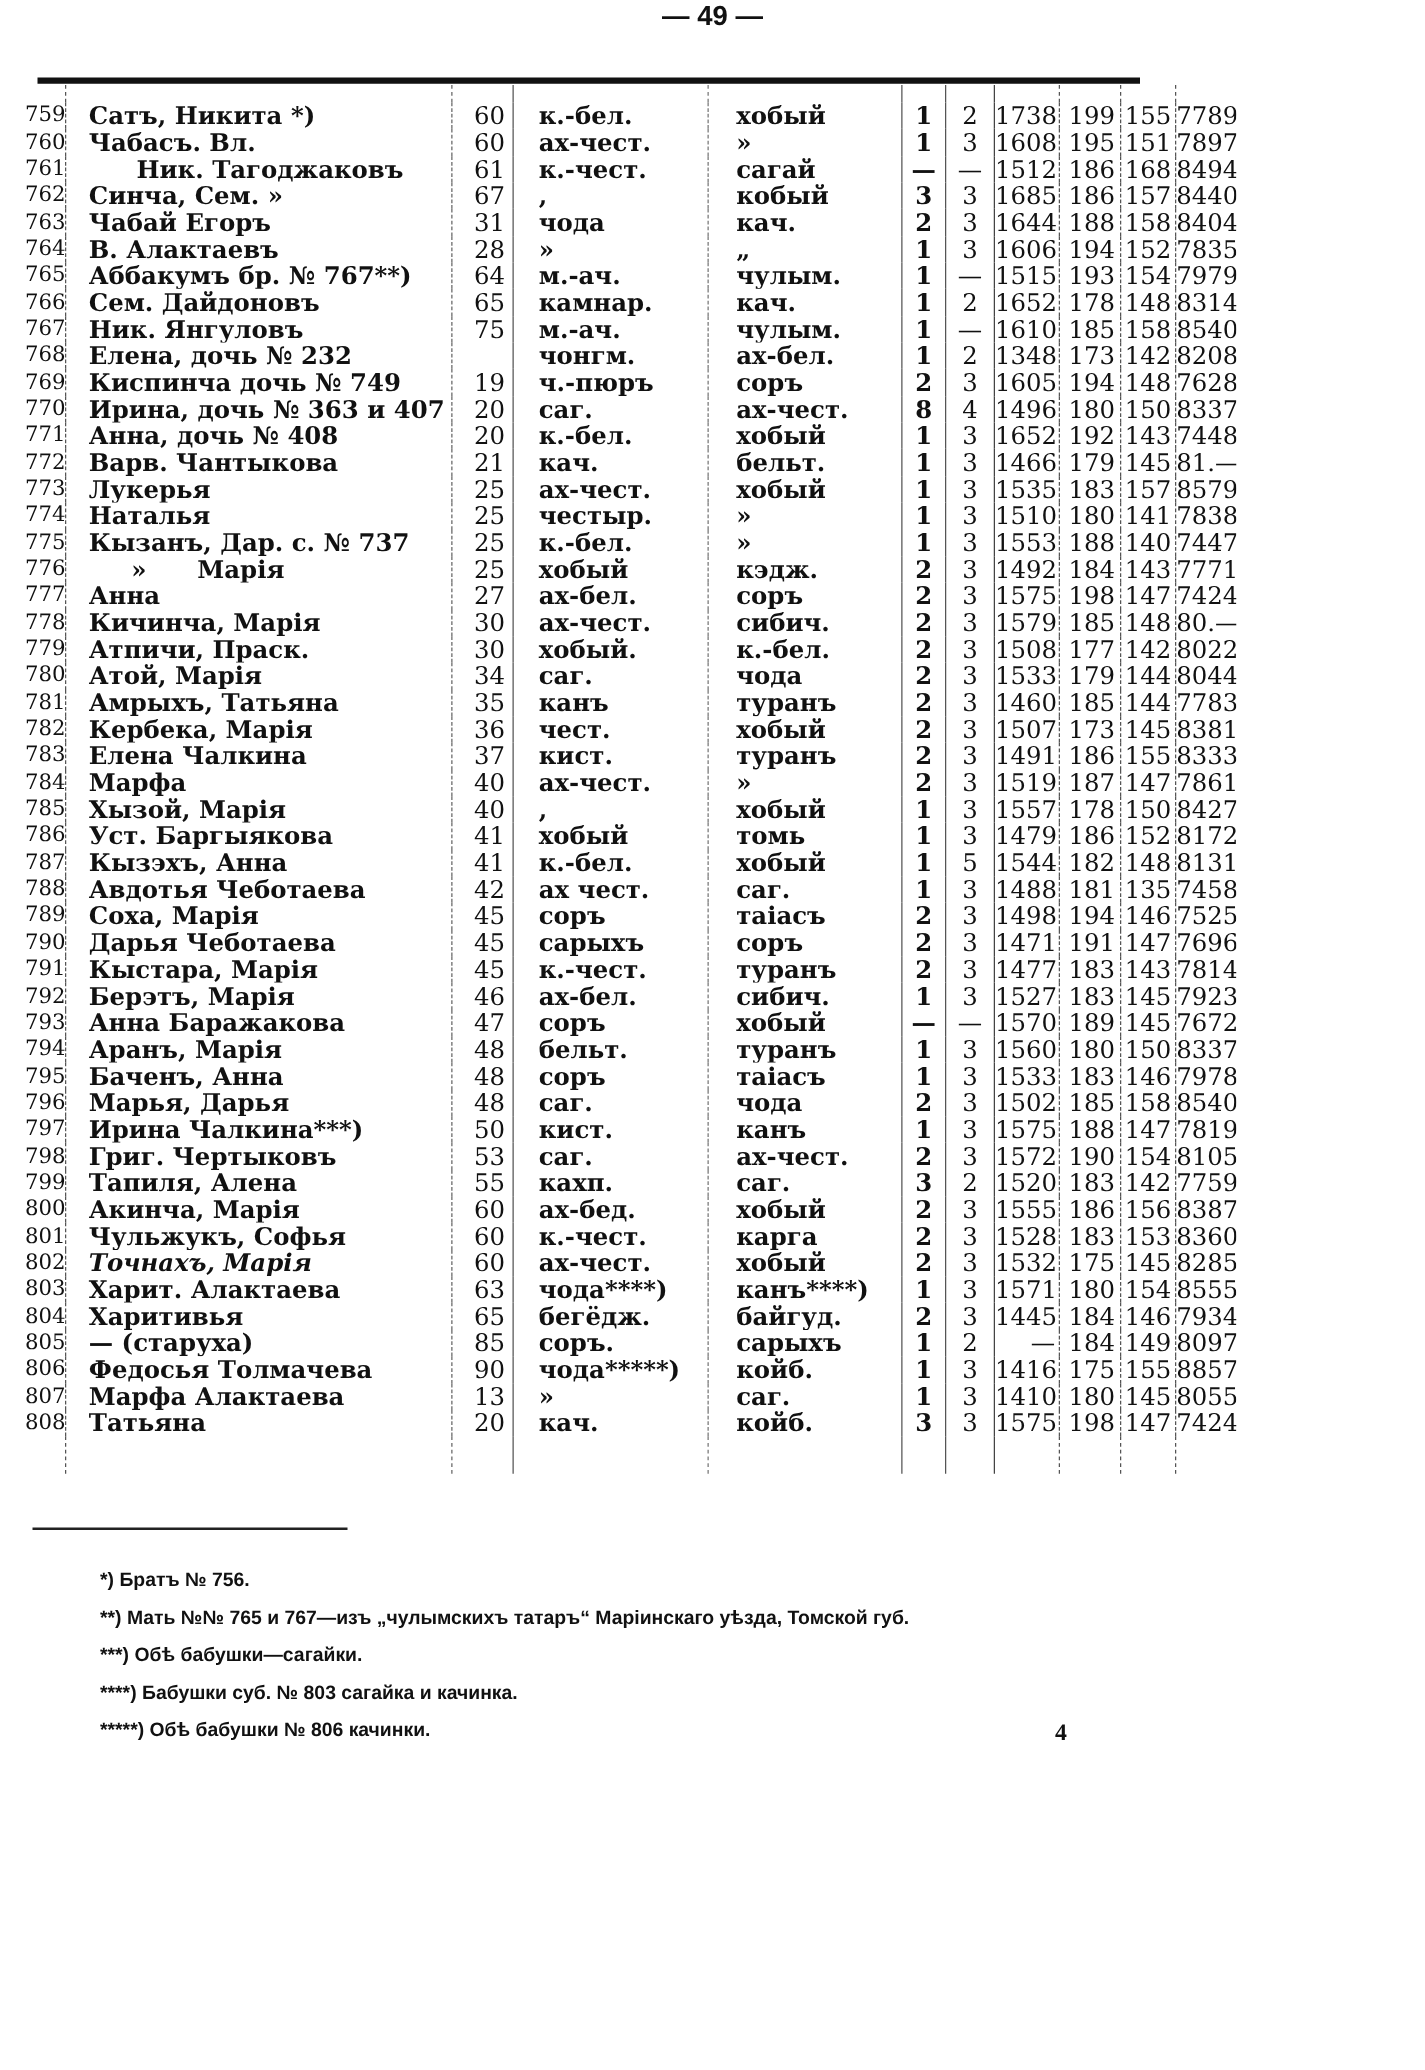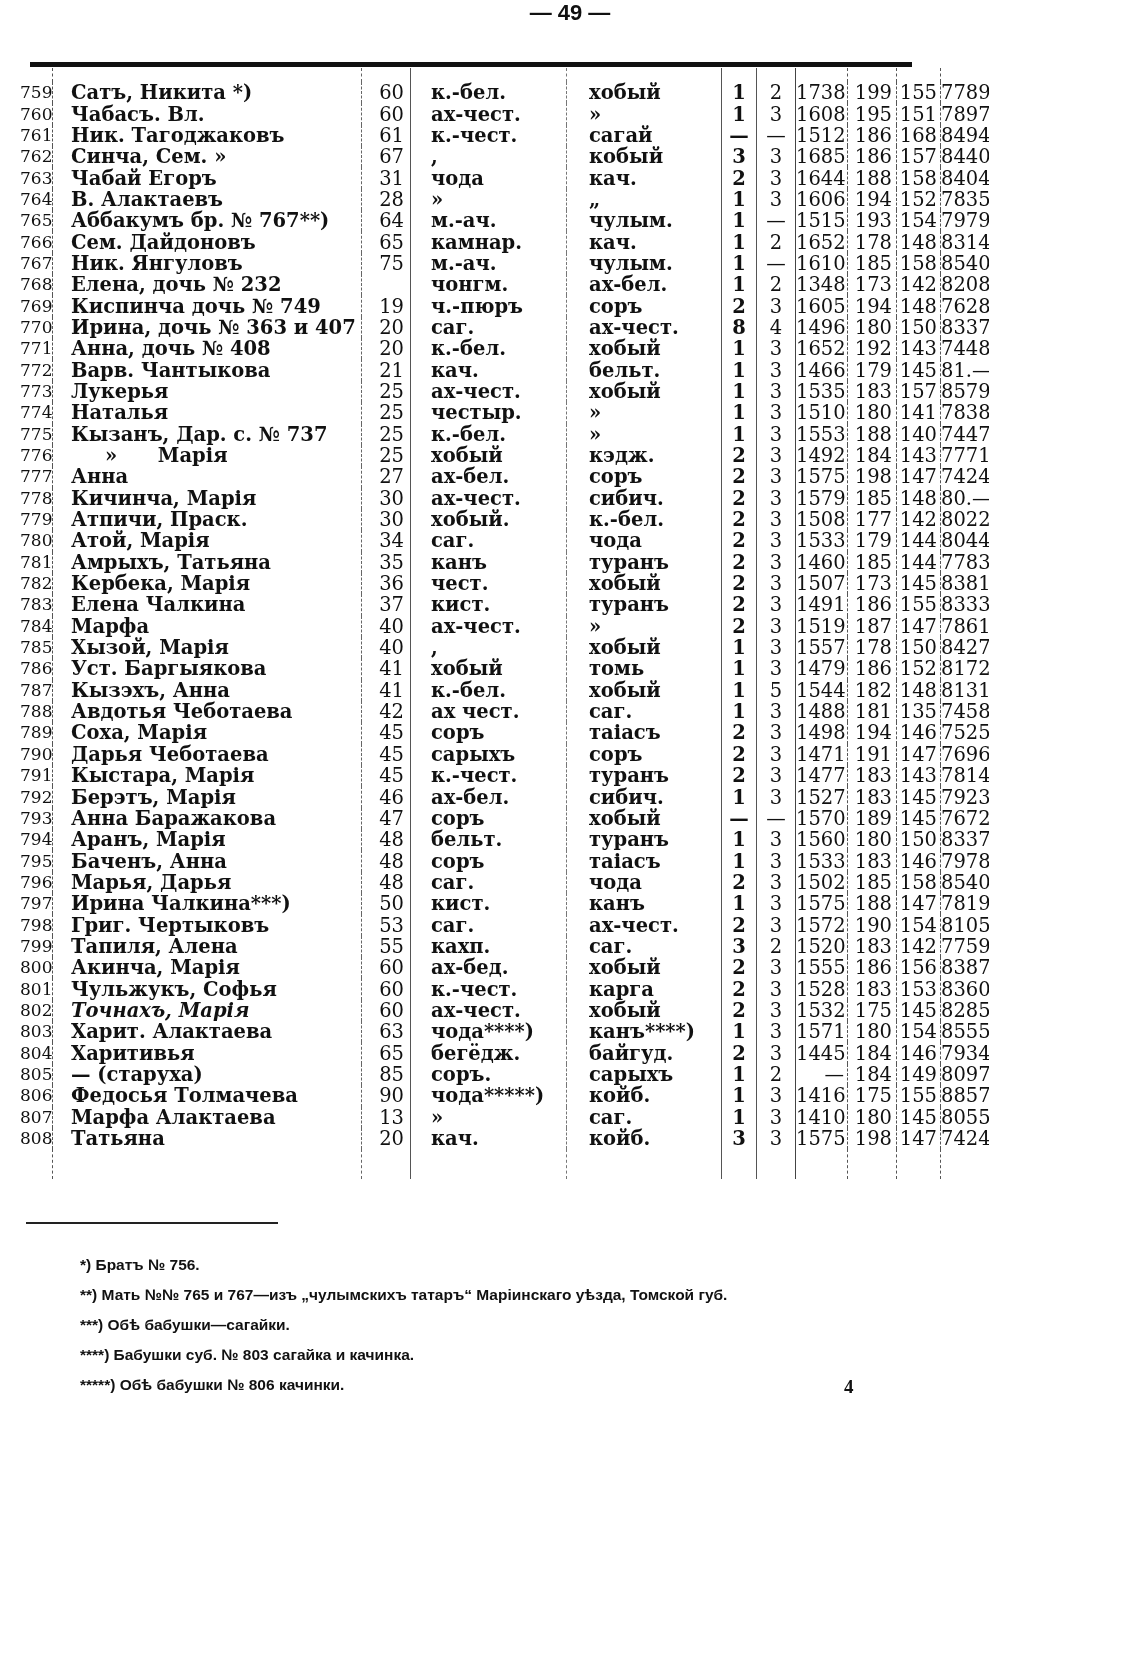--- a/index.html
+++ b/index.html
@@ -94,21 +94,21 @@
           <td class="c-mother">»</td>
           <td class="c-a">1</td>
           <td class="c-b">3</td>
           <td class="c-m1">1608</td>
           <td class="c-m2">195</td>
           <td class="c-m3">151</td>
           <td class="c-m4">7897</td>
         </tr>
         <tr>
           <td class="c-num">761</td>
-          <td class="c-name" style="white-space: pre;">Ник. Тагоджаковъ</td>
+          <td class="c-name" style="white-space: pre; text-align: center;">Ник. Тагоджаковъ</td>
           <td class="c-age">61</td>
           <td class="c-father">к.-чест.</td>
           <td class="c-mother">сагай</td>
           <td class="c-a">—</td>
           <td class="c-b">—</td>
           <td class="c-m1">1512</td>
           <td class="c-m2">186</td>
           <td class="c-m3">168</td>
           <td class="c-m4">8494</td>
         </tr>

